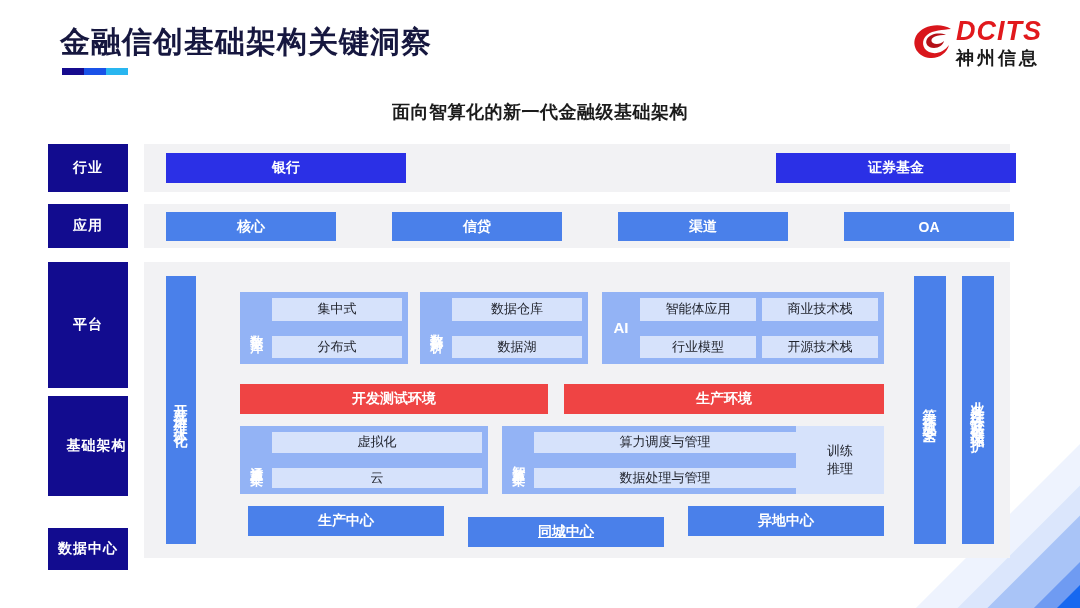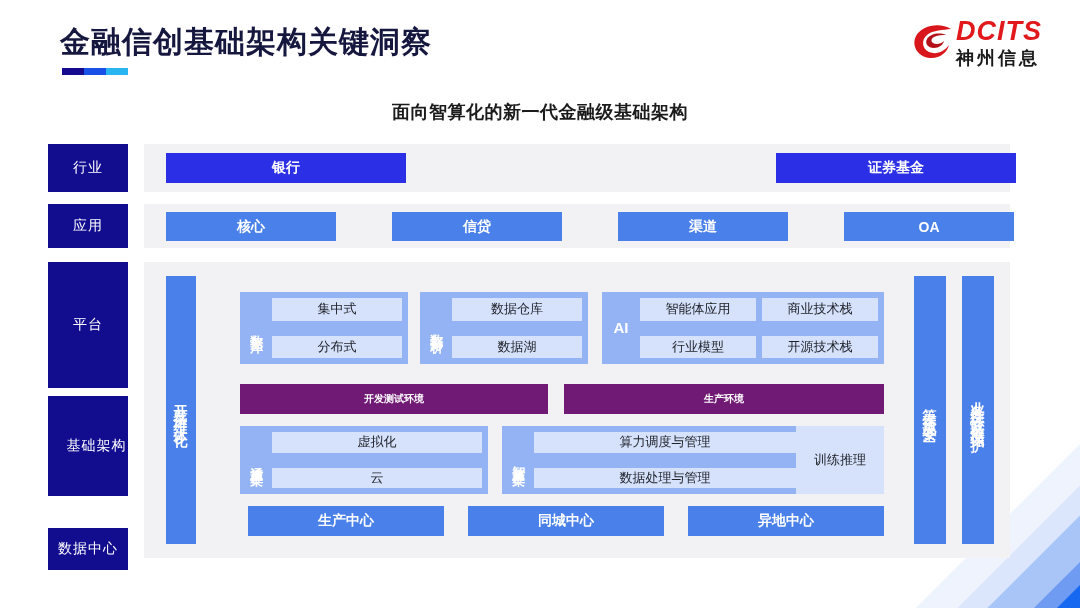--- a/index.html
+++ b/index.html
@@ -39,34 +39,34 @@
 
   .subtitle {
     position: absolute; left: 0; right: 0; top: 100px; text-align: center;
     font-size: 18px; font-weight: bold; color: #1b1b1b; letter-spacing: 0.5px;
   }
 
   
   .lane-label {
     position: absolute; left: 48px; background: #120c8f; color: #fff;
     display: flex; align-items: center; justify-content: center;
-    font-size: 14px; font-weight: normal; letter-spacing: 1px; width: 80px;
+    font-size: 14px; font-weight: bold; letter-spacing: 1px; width: 80px;
   }
 
   
   .panel { position: absolute; background: #f2f2f4; }
 
   
   .box {
     display: flex; align-items: center; justify-content: center;
     color: #ffffff; font-weight: bold; text-align: center;
   }
   .box-industry { background: #2b30e6; font-size: 14px; }
   .box-app      { background: #4a80ea; font-size: 14px; }
-  .box-env      { background: #701a75; font-size: 10px; }
+  .box-env      { background: #ef4444; font-size: 14px; }
   .box-dc       { background: #4a80ea; font-size: 14px; }
   .bar-vert {
     background: #4a80ea; color: #fff; font-weight: bold; font-size: 14px;
     display: flex; align-items: center; justify-content: center;
     writing-mode: vertical-rl; letter-spacing: 5px; line-height: 1.15;
   }
 
   
   .group { position: absolute; background: #93b3f5; display: flex; padding: 6px; gap: 6px; }
   .group-cap {
@@ -75,21 +75,21 @@
     display: flex; align-items: center; justify-content: center;
     width: 20px; flex: 0 0 20px; line-height: 1.1;
   }
   .group-cap.horiz { writing-mode: horizontal-tb; letter-spacing: 0; width: 26px; flex: 0 0 26px; font-size: 15px; }
   .group-items { flex: 1; display: flex; flex-direction: column; gap: 15px; }
   .group-row { flex: 1; display: flex; gap: 6px; }
   .cell {
     flex: 1; background: #d6e2fb; color: #20232c; font-size: 13px;
     display: flex; align-items: center; justify-content: center; text-align: center;
   }
-  .cell.two-line { line-height: 1.35; flex-direction: row; }
+  .cell.two-line { line-height: 1.35; flex-direction: column; }
 
   .side-box {
     position: absolute; background: #4a80ea; color: #fff; font-weight: bold; font-size: 14px;
     writing-mode: vertical-rl; letter-spacing: 4px; line-height: 1.15;
     display: flex; align-items: center; justify-content: center; text-align: center;
   }
 </style>
 </head>
 <body>
 
@@ -209,17 +209,17 @@
     </div>
   </div>
 </div>
 
 <div class="cell two-line" style="position:absolute;left:796px;top:426px;width:88px;height:68px;">
   <span>训练</span>
   <span>推理</span>
 </div>
 
 <div class="box box-dc" style="position:absolute;left:248px;top:506px;width:196px;height:30px;">生产中心</div>
-<div class="box box-dc" style="position:absolute;left:468px;top:506px;width:196px;height:30px;">同城中心</div>
+<div class="box box-dc" style="position:absolute;left:468px;top:517px;width:196px;height:30px;text-decoration:underline;">同城中心</div>
 <div class="box box-dc" style="position:absolute;left:688px;top:506px;width:196px;height:30px;">异地中心</div>
 
 <div class="side-box" style="left:914px;top:276px;width:32px;height:268px;">等保合规安全</div>
 <div class="side-box" style="left:962px;top:276px;width:32px;height:268px;">业务连续性及数据保护</div>
 
 </body></html>

